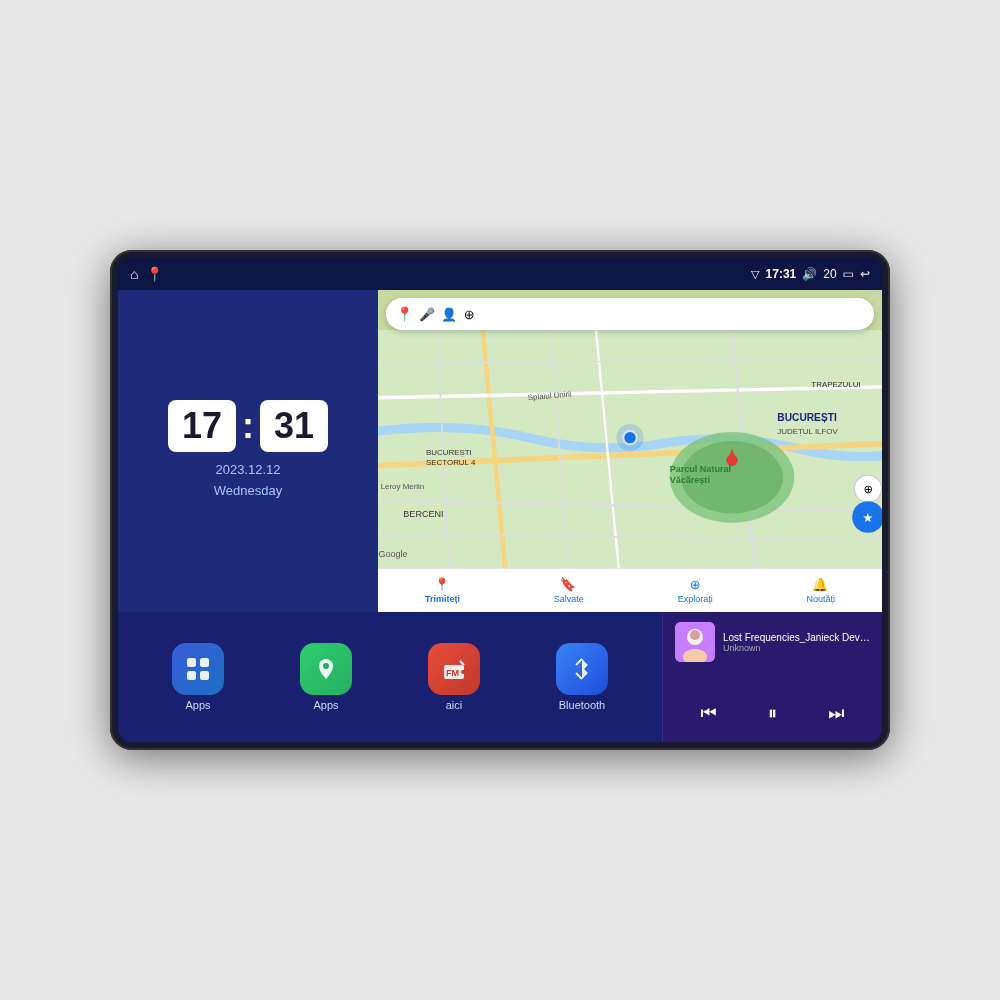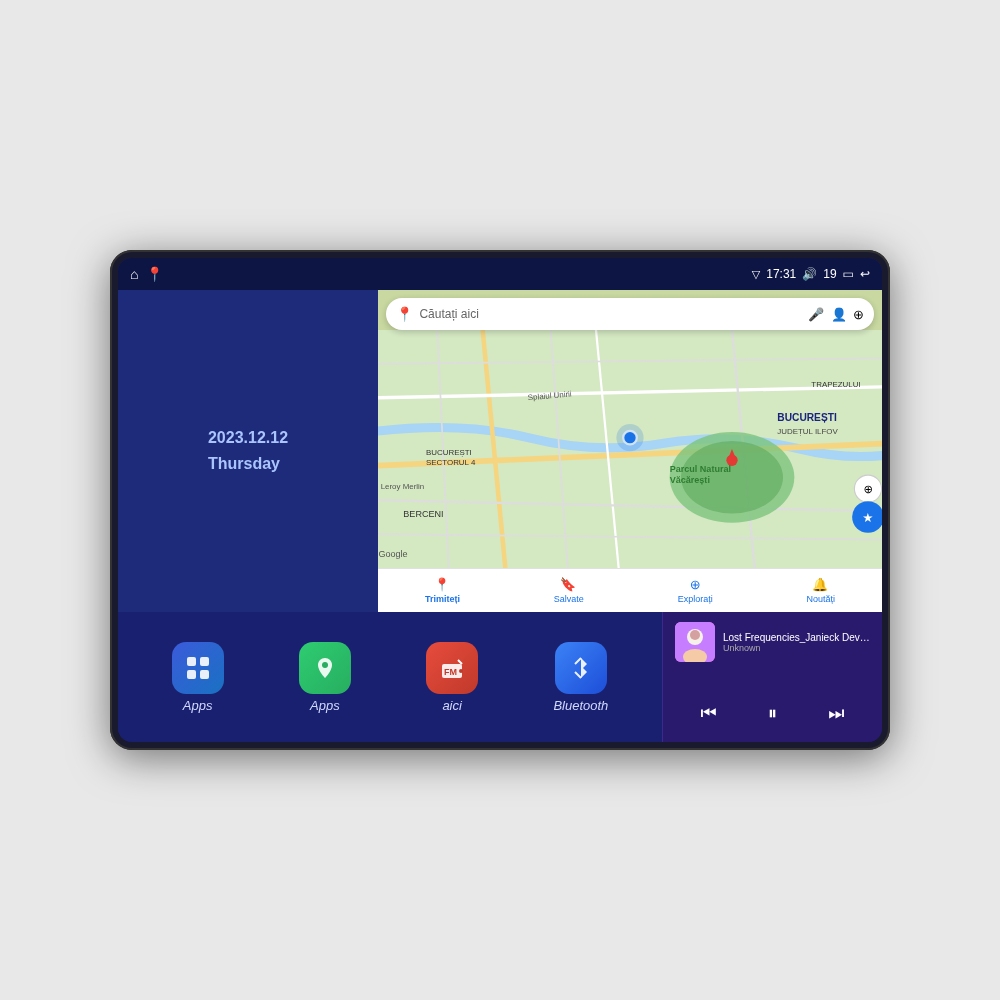--- a/index.html
+++ b/index.html
@@ -109,24 +109,23 @@
     }
 
     .clock-colon {
       color: #fff;
       font-size: 36px;
       font-weight: bold;
     }
 
     .clock-date {
       color: #aac4ff;
-      font-size: 16px;
-      text-align: left;
+      font-size: 13px;
+      text-align: center;
       line-height: 1.6;
-      font-weight: bold;
     }
 
     
     .map-widget {
       flex: 1;
       background: #c8d8a0;
       position: relative;
       overflow: hidden;
       display: flex;
       flex-direction: column;
@@ -227,23 +226,22 @@
     }
 
     .app-icon.apps-icon { background: linear-gradient(135deg, #3b5bdb, #1971c2); }
     .app-icon.maps-icon { background: linear-gradient(135deg, #2ecc71, #27ae60); }
     .app-icon.radio-icon { background: linear-gradient(135deg, #e74c3c, #c0392b); }
     .app-icon.bluetooth-icon { background: linear-gradient(135deg, #3b82f6, #1d4ed8); }
     .app-icon.carlink-icon { background: linear-gradient(135deg, #0ea5e9, #0284c7); }
 
     .app-label {
       color: #d0d8ff;
-      font-size: 13px;
+      font-size: 11px;
       text-align: left;
-      font-style: italic;
     }
 
     
     .music-player {
       width: 220px;
       background: #2a1a6e;
       display: flex;
       flex-direction: column;
       justify-content: space-between;
       padding: 10px 12px;
@@ -316,44 +314,48 @@
 <div class="device-outer">
   <div class="device-screen">
 
     <div class="status-bar">
       <div class="status-left">
         <span class="nav-icon">⌂</span>
         <span class="nav-icon">📍</span>
       </div>
       <div class="status-right">
         <span style="font-size:11px;">▽</span>
-        <span style="font-weight:normal;">17:31</span>
+        <span style="font-weight:bold;">17:31</span>
         <span>🔊</span>
-        <span>19</span>
+        <span>20</span>
         <span style="font-size:12px;">▭</span>
         <span style="cursor:pointer;">↩</span>
       </div>
     </div>
 
     <div class="main-content">
 
       <div class="top-section">
 
         <div class="clock-widget">
+          <div class="clock-display">
+            <div class="clock-block">17</div>
+            <div class="clock-colon">:</div>
+            <div class="clock-block">31</div>
+          </div>
           <div class="clock-date">
             <div>2023.12.12</div>
-            <div>Thursday</div>
+            <div>Wednesday</div>
           </div>
         </div>
 
         <div class="map-widget">
 
           <div class="map-search-bar">
             <span style="color:#1a73e8;font-size:14px;">📍</span>
-            <span class="map-search-text">Căutați aici</span>
             <div class="map-search-icons">
               <span style="font-size:13px;">🎤</span>
               <span style="font-size:13px;">👤</span>
               <span style="font-size:13px;">⊕</span>
             </div>
           </div>
 
           <div class="map-bg" style="margin-top:40px; flex:1; position:relative; background:#d4e8c2; overflow:hidden;">
             <svg width="100%" height="100%" viewBox="0 0 460 210" preserveAspectRatio="xMidYMid slice" xmlns="http://www.w3.org/2000/svg">
 

